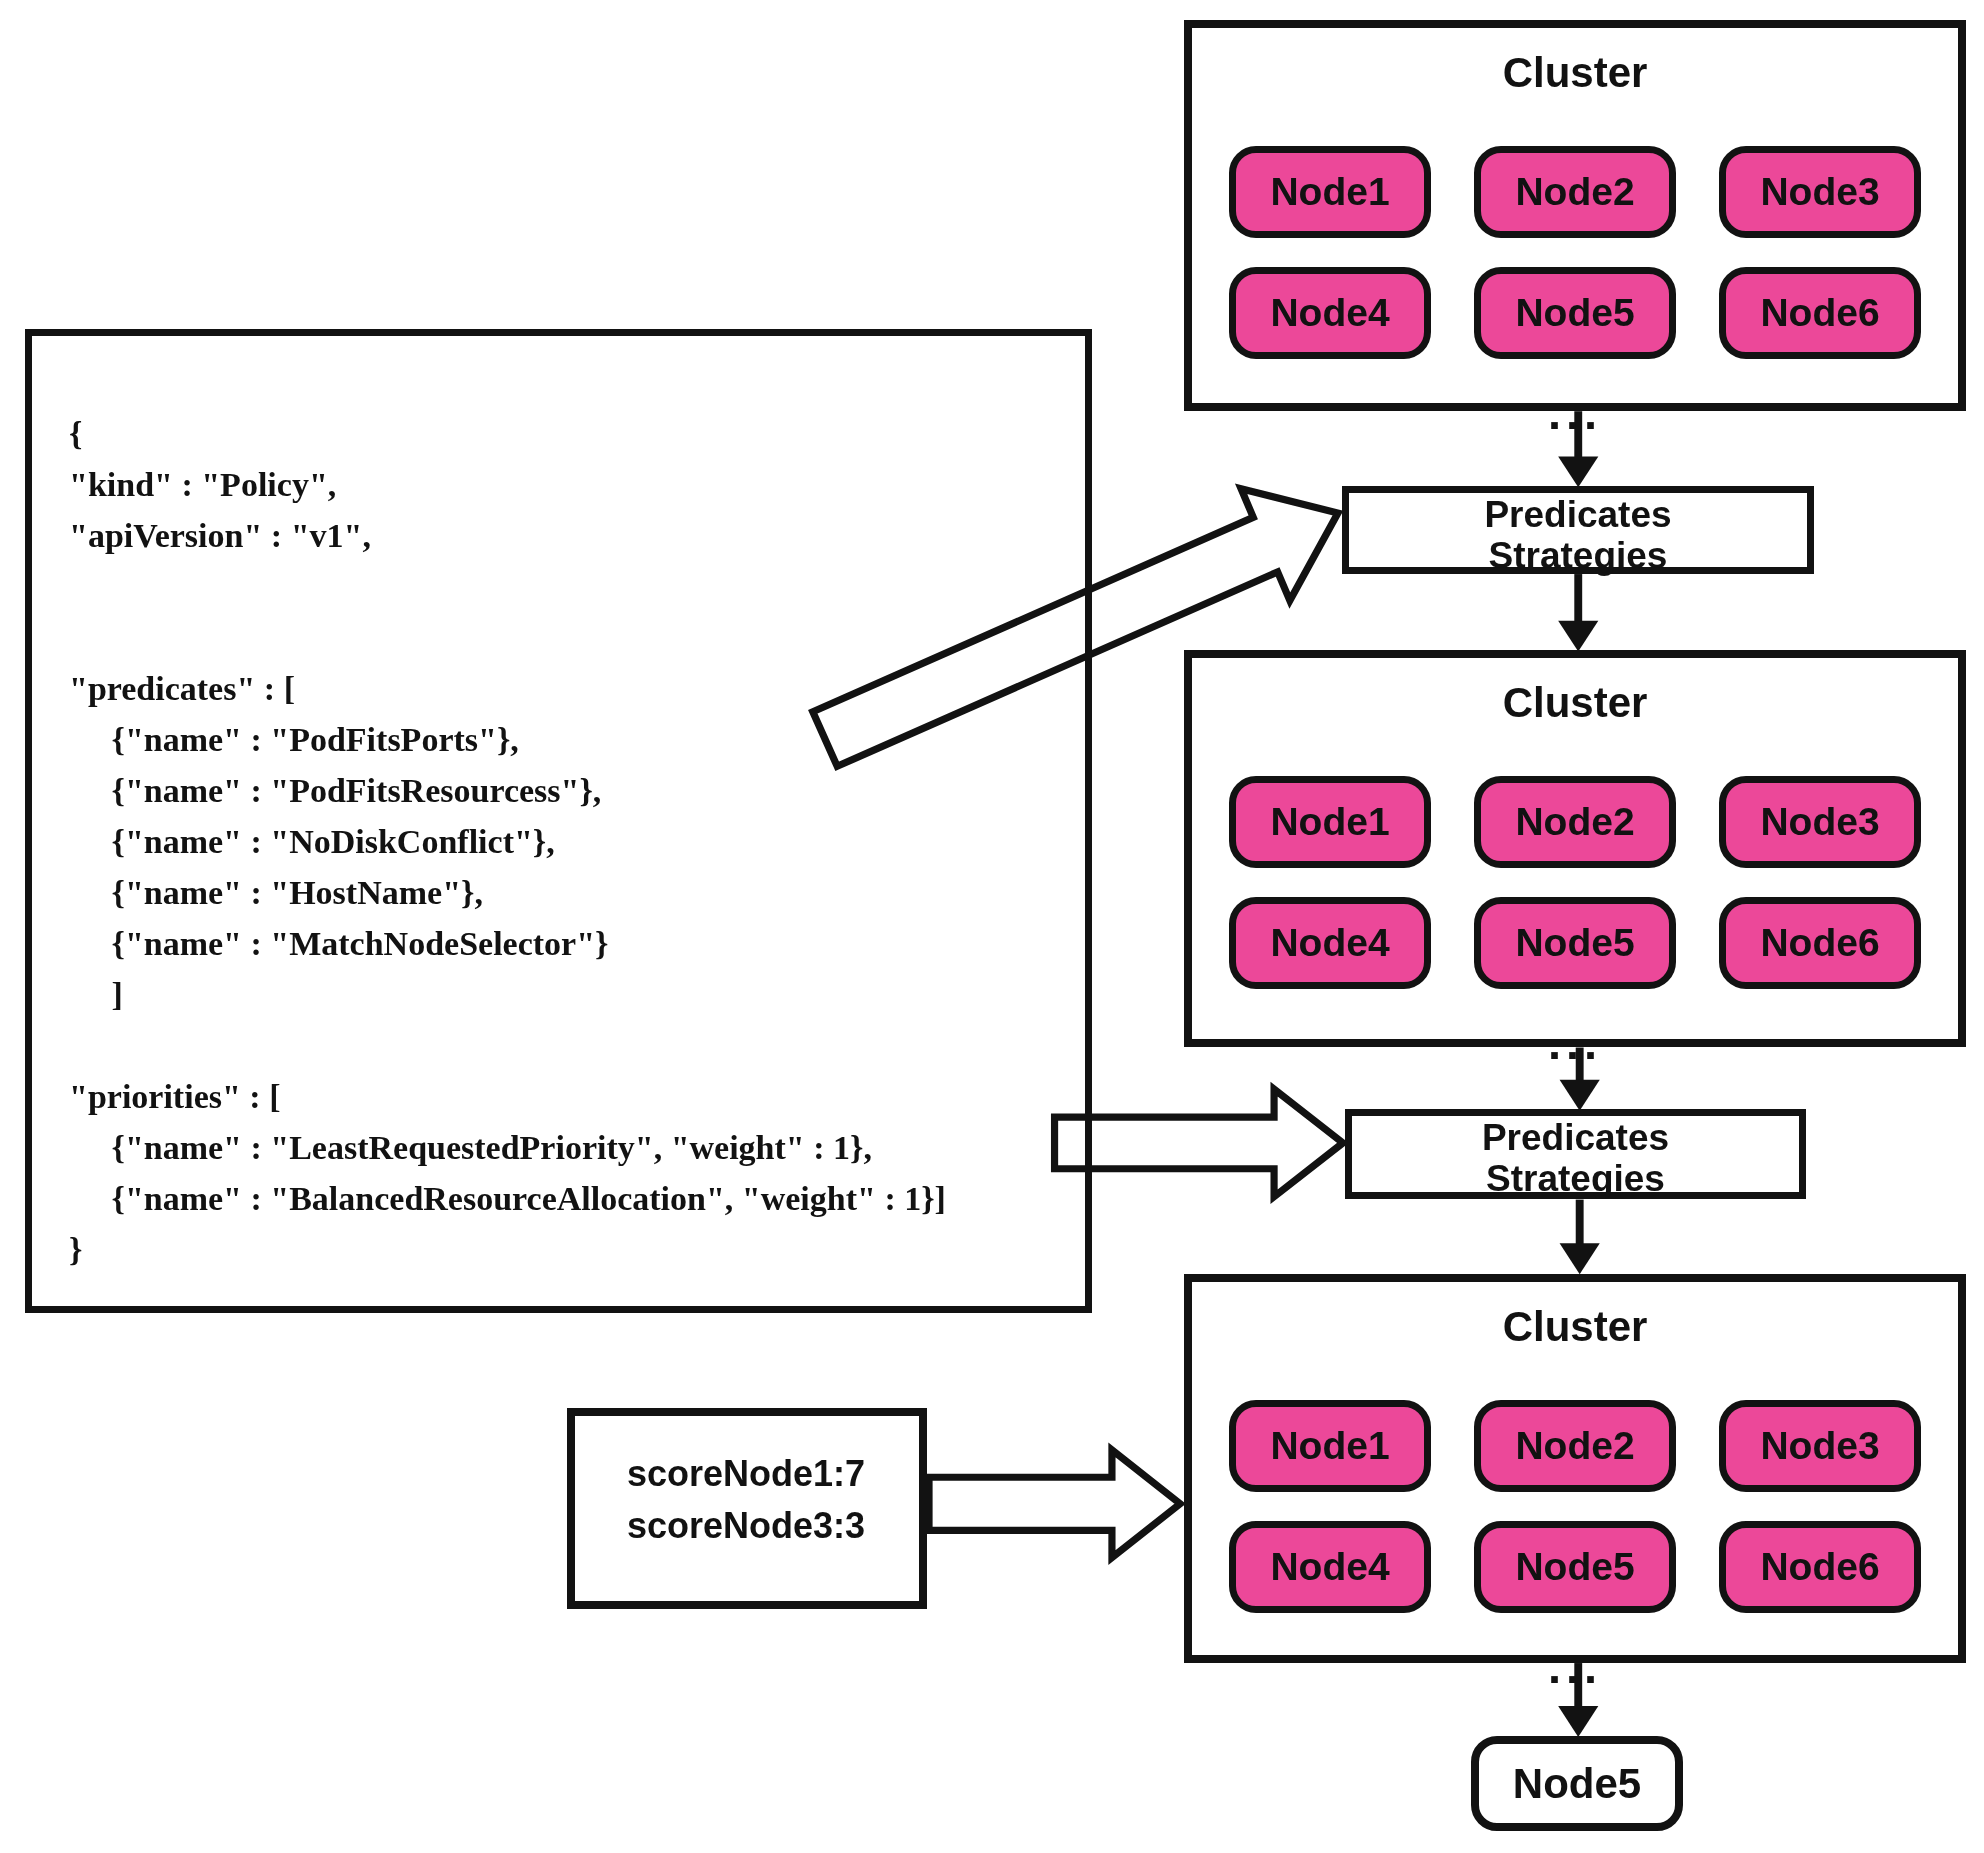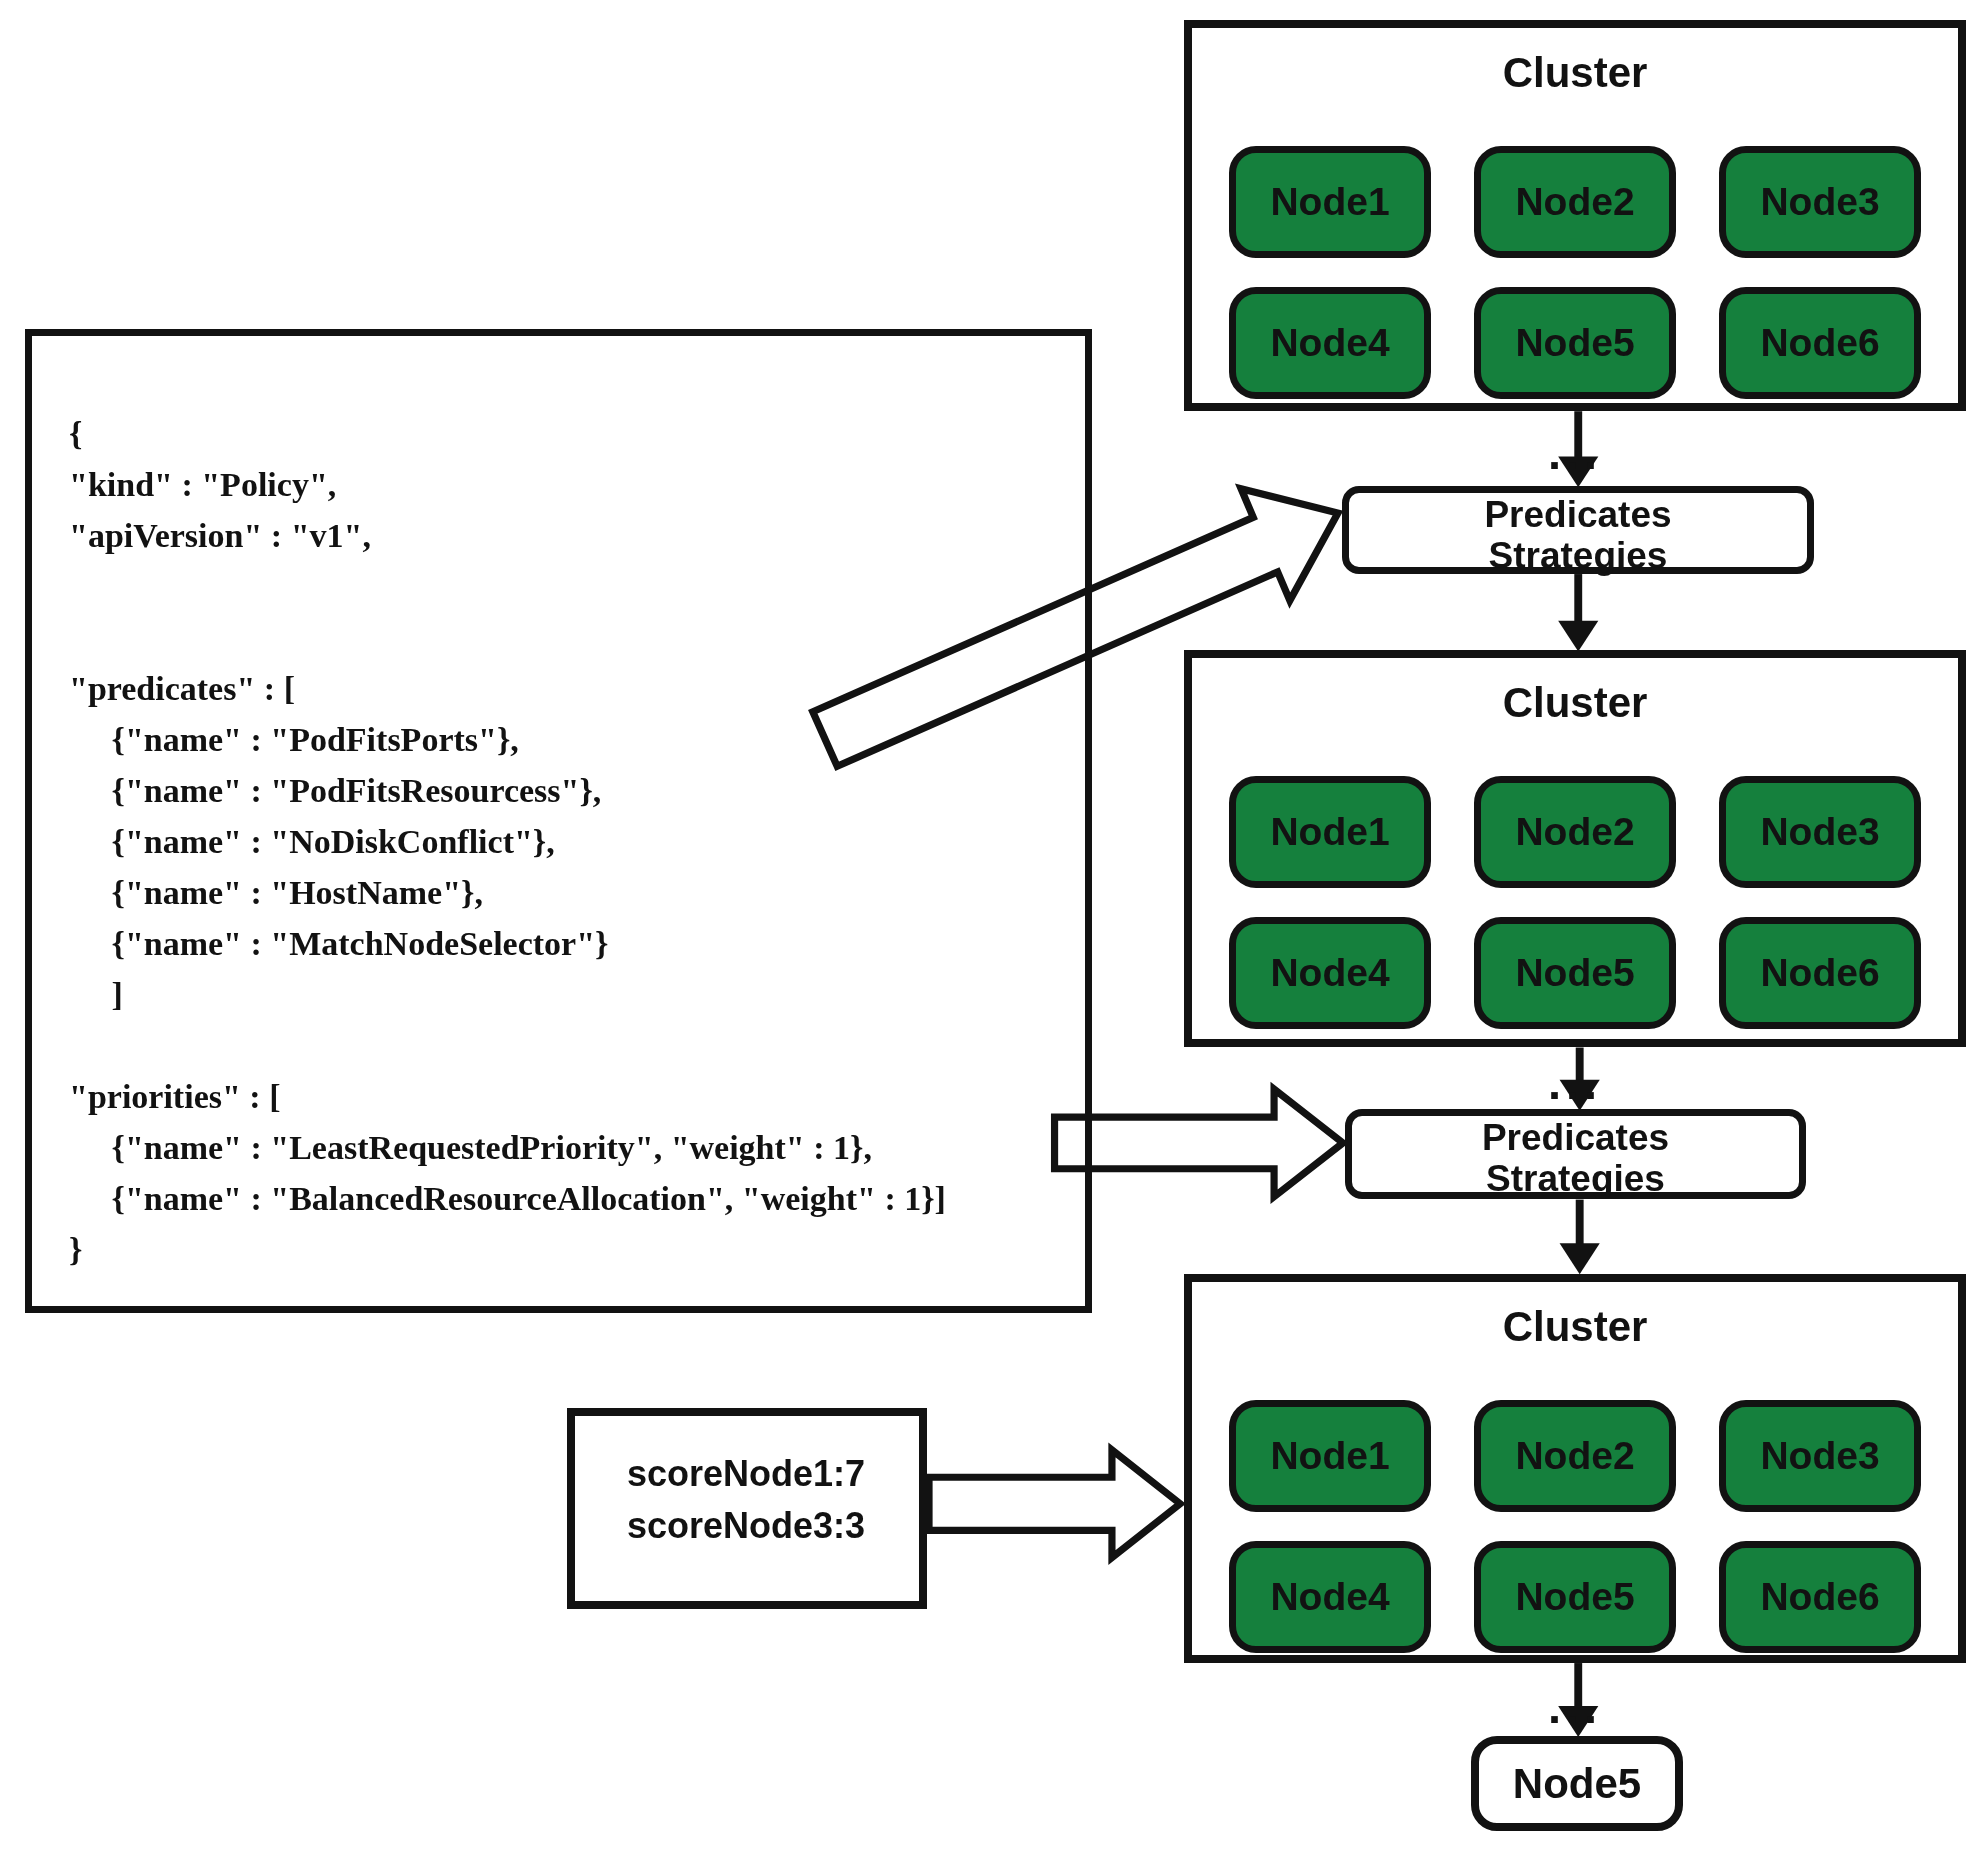--- a/index.html
+++ b/index.html
@@ -22,34 +22,34 @@
   .cluster{border-width:8.6px;display:flex;flex-direction:column;z-index:3;gap:32px;}
   .c1{left:1184px;top:20px;width:782px;height:391px;}
   .c2{left:1184px;top:650px;width:782px;height:397px;}
   .c3{left:1184px;top:1274px;width:782px;height:389px;}
   .cluster-title{text-align:center;font-size:42px;font-weight:bold;margin-top:21.5px;line-height:46px;}
   .nodes-grid{
     display:grid;grid-template-columns:repeat(3,1fr);
     column-gap:43px;row-gap:29px;padding:0 37px;margin-top:18.7px;
   }
   .node-box{
-    height:112px;border:7.2px solid #121212;border-radius:27px;background:#15803d;
+    height:92px;border:7.2px solid #121212;border-radius:27px;background:#ec4899;
     display:flex;align-items:center;justify-content:center;
     font-size:39px;font-weight:bold;box-sizing:border-box;
   }
   .ellipsis{
     margin-top:auto;margin-bottom:13px;text-align:center;
     font-size:47px;font-weight:bold;letter-spacing:5px;line-height:43px;
   }
 
   
   .predbox{
     display:flex;flex-direction:column;align-items:center;justify-content:flex-start;
     padding-top:1.4px;font-weight:bold;font-size:37px;line-height:41px;
-    overflow:visible;z-index:3;text-align:center;border-radius:17px;
+    overflow:visible;z-index:3;text-align:center;
   }
   .pred1{left:1342px;top:486px;width:472px;height:88px;}
   .pred2{left:1345px;top:1109px;width:461px;height:90px;}
 
   
   .scorebox{
     left:567px;top:1408px;width:360px;height:201px;border-width:8.6px;
     padding:32px 0 0 52px;font-size:36px;font-weight:bold;line-height:52px;z-index:3;
   }
   .score-line{white-space:pre;}

